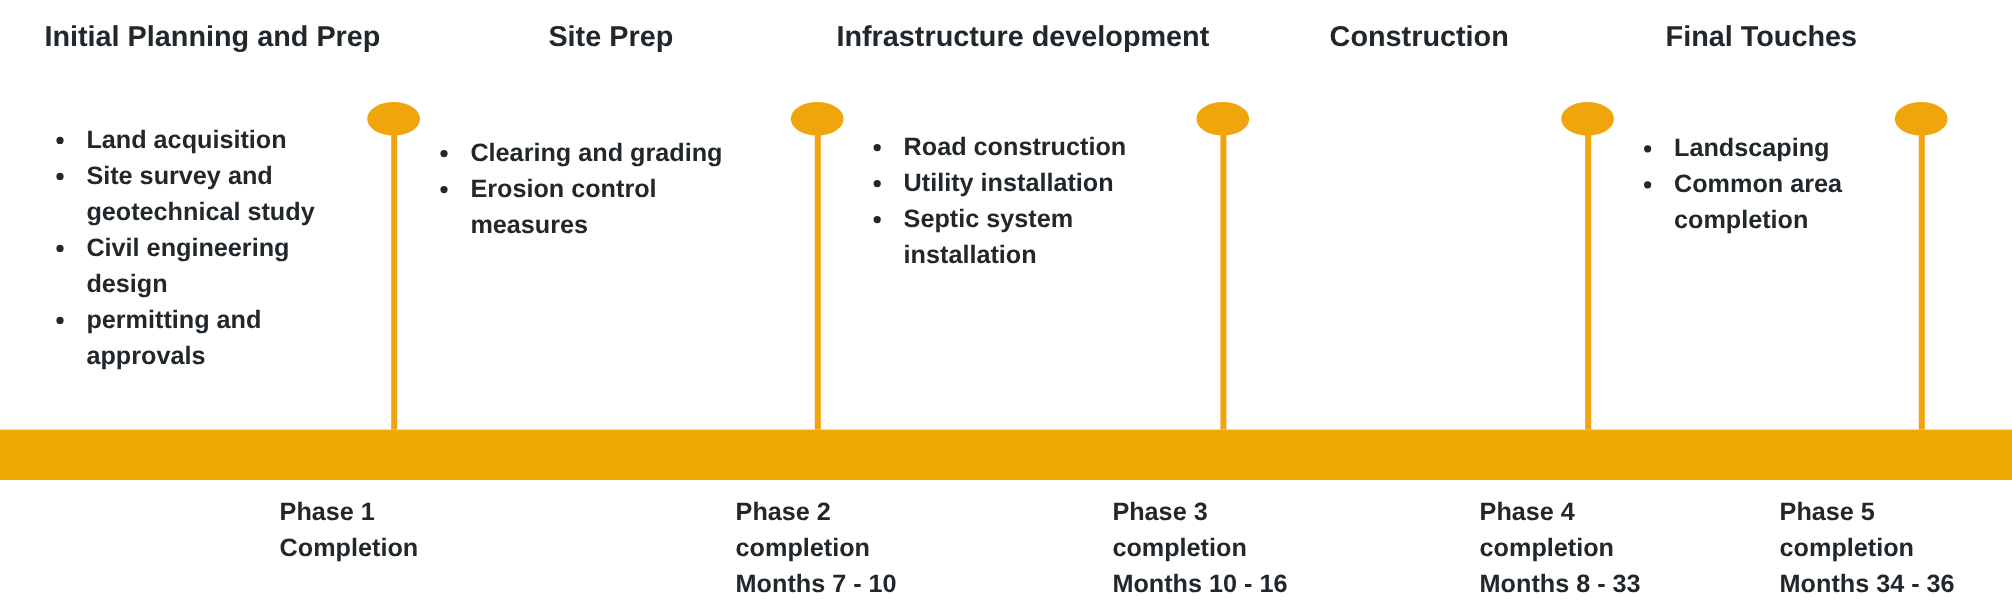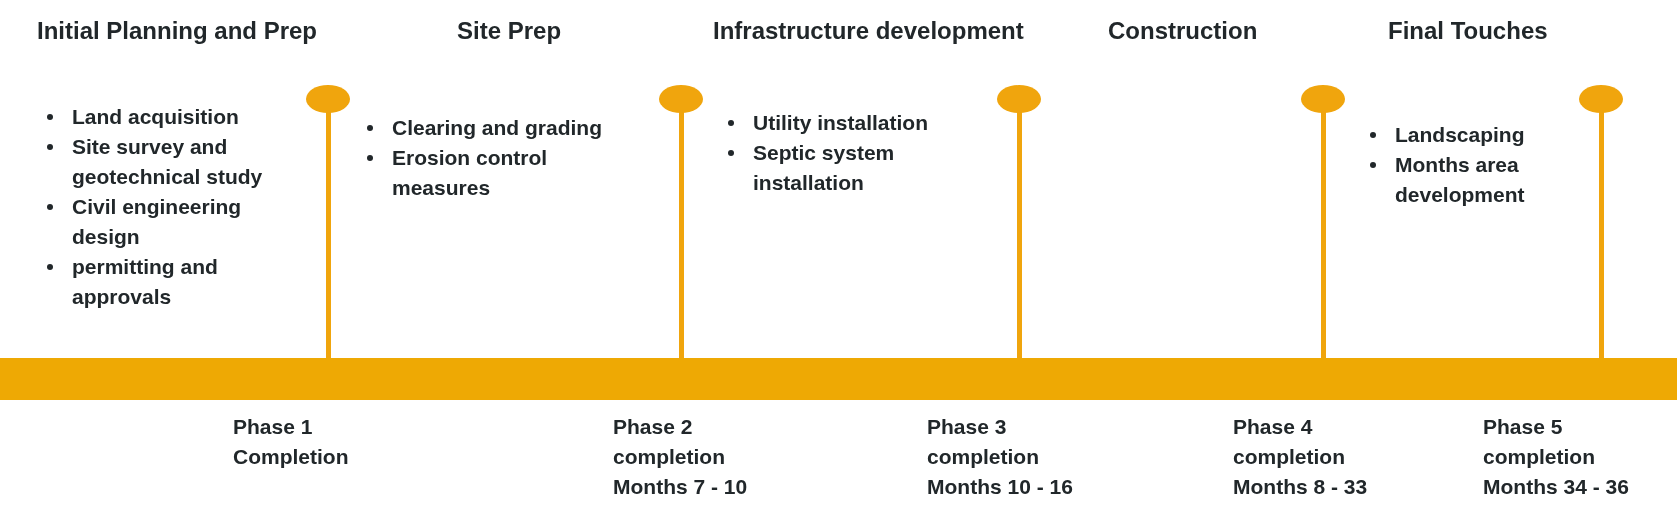--- a/index.html
+++ b/index.html
@@ -56,21 +56,21 @@
     white-space:nowrap;
   }
 </style>
 </head>
 <body>
 
 <div class="canvas" style="color: rgb(33, 39, 42);">
 
   <div class="phase-title" style="left:37px">Initial Planning and Prep</div>
   <div class="phase-title" style="left:457px">Site Prep</div>
-  <div class="phase-title" style="left:713px">Infrastructure development</div>
+  <div class="phase-title" style="left:697px">Infrastructure development</div>
   <div class="phase-title" style="left:1108px">Construction</div>
   <div class="phase-title" style="left:1388px">Final Touches</div>
 
   <div class="bullets" style="left:46px;top:102px;width:245px">
     <div class="bullet-item">
       <span class="bullet-dot" style="background: rgb(33, 39, 42);"></span>
       <span class="bullet-text" style="max-width:215px">Land acquisition</span>
     </div>
     <div class="bullet-item">
       <span class="bullet-dot" style="background: rgb(33, 39, 42);"></span>
@@ -93,37 +93,41 @@
     </div>
     <div class="bullet-item">
       <span class="bullet-dot" style="background: rgb(33, 39, 42);"></span>
       <span class="bullet-text" style="max-width:165px">Erosion control measures</span>
     </div>
   </div>
 
   <div class="bullets" style="left:727px;top:108px;width:235px">
     <div class="bullet-item">
       <span class="bullet-dot" style="background: rgb(33, 39, 42);"></span>
+      <span class="bullet-text" style="max-width:205px">Road construction</span>
+    </div>
+    <div class="bullet-item">
+      <span class="bullet-dot" style="background: rgb(33, 39, 42);"></span>
       <span class="bullet-text" style="max-width:205px">Utility installation</span>
     </div>
     <div class="bullet-item">
       <span class="bullet-dot" style="background: rgb(33, 39, 42);"></span>
       <span class="bullet-text" style="max-width:155px">Septic system installation</span>
     </div>
   </div>
 
 
-  <div class="bullets" style="left:1369px;top:120px;width:185px">
+  <div class="bullets" style="left:1369px;top:109px;width:185px">
     <div class="bullet-item">
       <span class="bullet-dot" style="background: rgb(33, 39, 42);"></span>
       <span class="bullet-text" style="max-width:160px">Landscaping</span>
     </div>
     <div class="bullet-item">
       <span class="bullet-dot" style="background: rgb(33, 39, 42);"></span>
-      <span class="bullet-text" style="max-width:150px">Months area development</span>
+      <span class="bullet-text" style="max-width:150px">Common area completion</span>
     </div>
   </div>
 
   <div class="pin-stem" style="left: 326px; background: rgb(240, 165, 13);"></div>
   <div class="pin-head" style="left: 306px; background: rgb(240, 165, 13);"></div>
   <div class="pin-stem" style="left: 679px; background: rgb(240, 165, 13);"></div>
   <div class="pin-head" style="left: 659px; background: rgb(240, 165, 13);"></div>
   <div class="pin-stem" style="left: 1017px; background: rgb(240, 165, 13);"></div>
   <div class="pin-head" style="left: 997px; background: rgb(240, 165, 13);"></div>
   <div class="pin-stem" style="left: 1321px; background: rgb(240, 165, 13);"></div>

